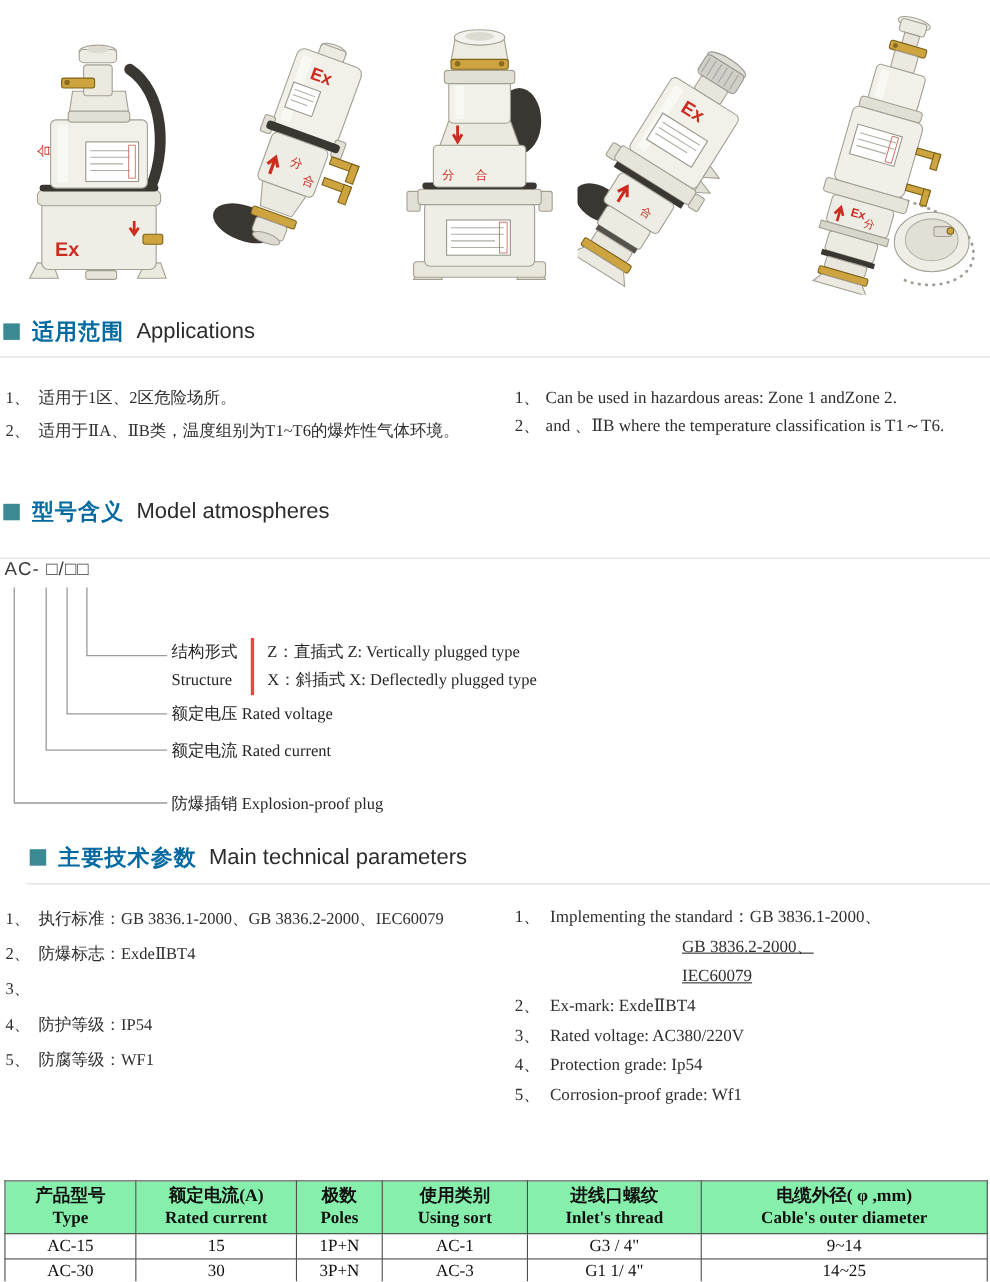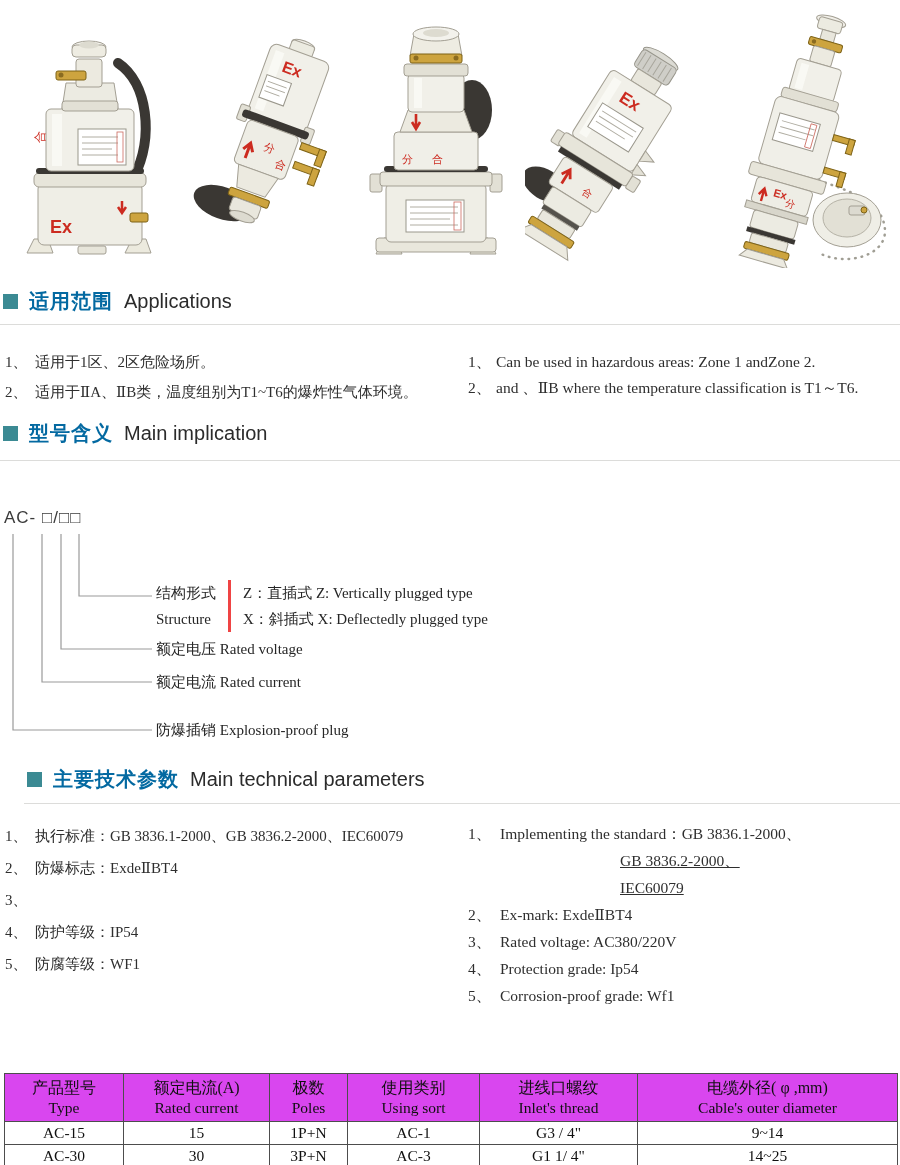--- a/index.html
+++ b/index.html
@@ -33,21 +33,21 @@
   .structure-block{position:absolute;display:flex;align-items:stretch;}
   .structure-left{padding-right:12px;border-right:3px solid #ef4444;text-align:left;}
   .structure-left div{font-size:15px;line-height:26px;color:#262626;white-space:nowrap;}
   .structure-right{padding-left:12px;}
   .structure-right div{font-size:15px;line-height:26px;color:#262626;white-space:nowrap;}
 
   
   .spec-table{position:absolute;left:4px;top:1073px;border-collapse:collapse;table-layout:fixed;}
   .spec-table th,.spec-table td{border:1px solid #4d4d4d;text-align:center;vertical-align:middle;
       font-family:"Liberation Serif","DejaVu Serif",serif;color:#101010;padding:0;}
-  .spec-table th{background:#d946ef;font-weight:normal;padding:3px 0 4px 0;}
+  .spec-table th{background:#86efac;font-weight:bold;padding:3px 0 4px 0;}
   .th-zh{display:block;font-size:16px;line-height:21px;}
   .th-en{display:block;font-size:15.5px;line-height:19px;}
   .spec-table td{font-size:15.5px;height:22px;line-height:22px;}
 </style>
 </head>
 <body>
 
 <div class="page">
 
   <div class="abs" style="left:0;top:0;width:900px;height:272px;">
@@ -227,24 +227,24 @@
       <span class="txt">Can be used in hazardous areas: Zone 1 andZone 2.</span>
     </div>
     <div class="li en-li">
       <span class="num" style="flex-basis:28px;">2、</span>
       <span>
         <span class="txt" style="display:block;">and 、ⅡB where the temperature classification is T1～T6.</span>
       </span>
     </div>
   </div>
 
-  <div class="sec-header" style="top:420px;padding-bottom:13px;">
+  <div class="sec-header" style="top:452px;padding-bottom:28px;">
     <span class="sq"></span>
     <span class="t-zh">型号含义</span>
-    <span class="t-en">Main implication</span>
+    <span class="t-en">Model atmospheres</span>
   </div>
 
   <div class="abs" style="left:4px;top:508px;width:890px;height:240px;">
     <div class="model-code">AC- □/□□</div>
     <svg class="abs" style="left:0;top:0;" width="890" height="240" viewBox="0 0 890 240">
       <path d="M9,26 V222 H148" stroke="#9a9a9a" stroke-width="1.2" fill="none"></path>
       <path d="M38,26 V174 H148" stroke="#9a9a9a" stroke-width="1.2" fill="none"></path>
       <path d="M57,26 V141 H148" stroke="#9a9a9a" stroke-width="1.2" fill="none"></path>
       <path d="M75,26 V88 H148" stroke="#9a9a9a" stroke-width="1.2" fill="none"></path>
     </svg>

